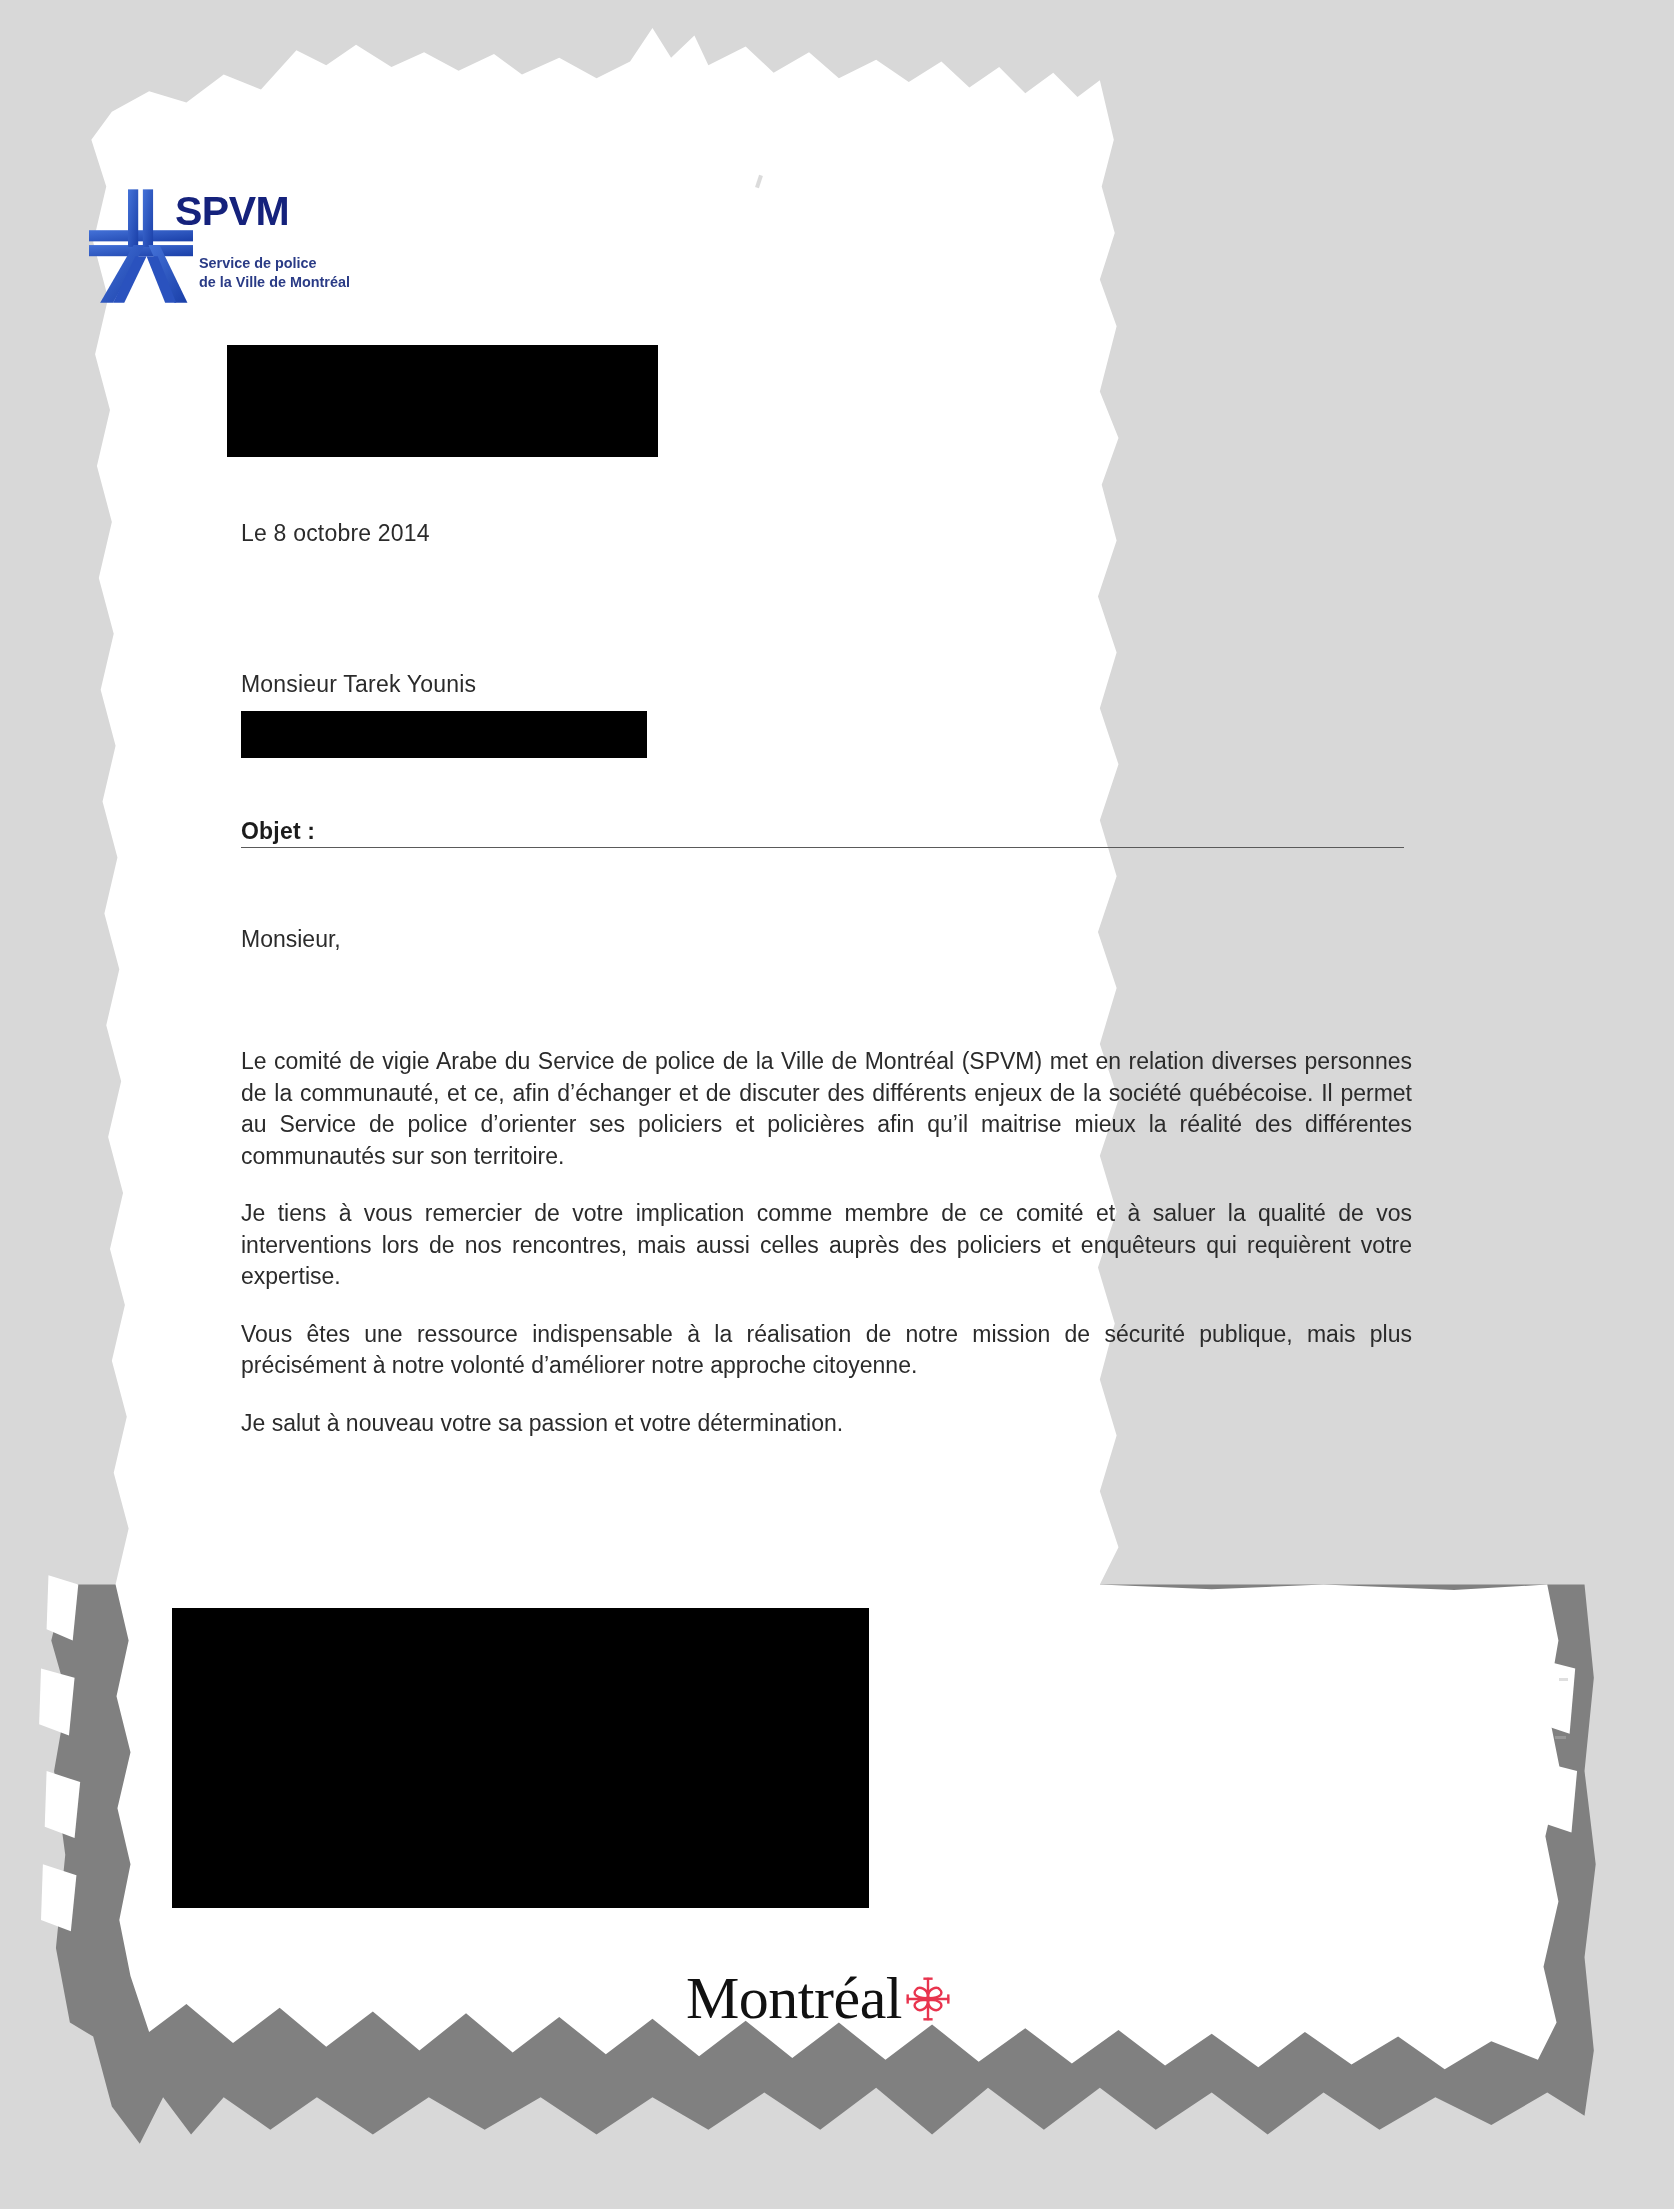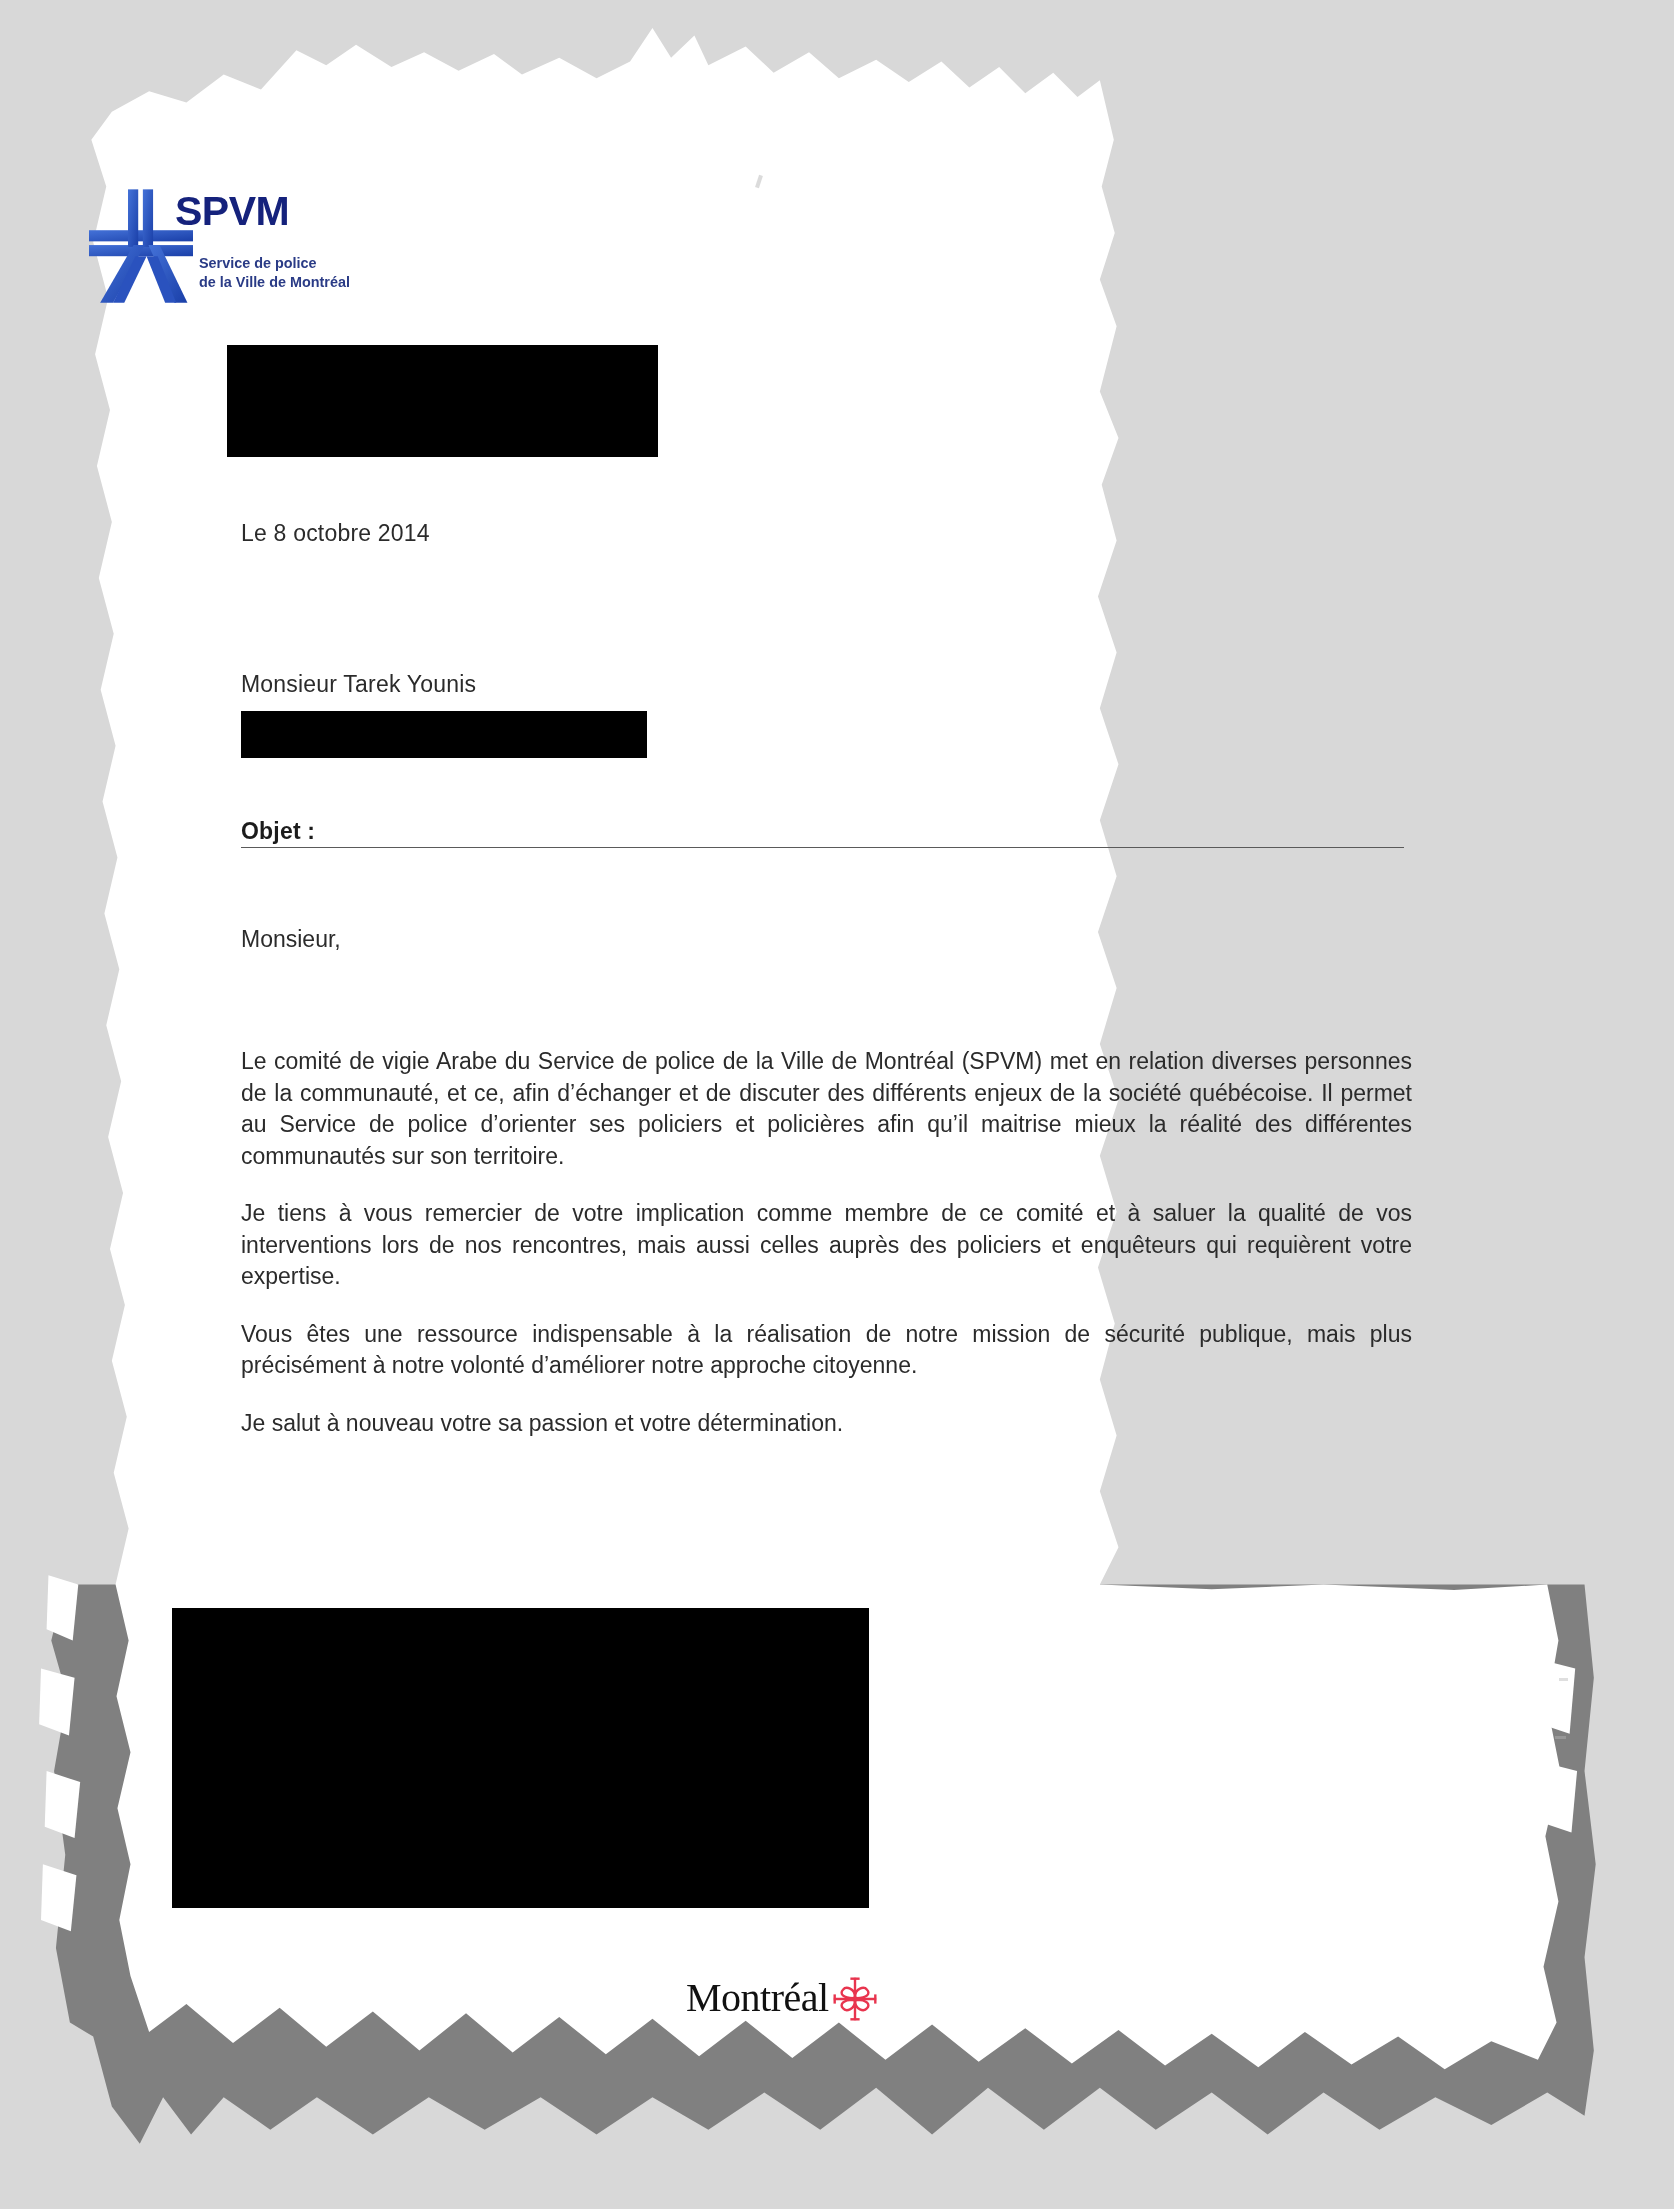--- a/index.html
+++ b/index.html
@@ -183,21 +183,21 @@
     left: 686px;
     top: 1962px;
     width: 280px;
     height: 71px;
     z-index: 6;
     display: flex;
     align-items: center;
   }
   #montreal-wordmark {
     font-family: "Liberation Serif", serif;
-    font-size: 40px;
+    font-size: 60px;
     color: #111111;
     letter-spacing: -0.5px;
     line-height: 1;
   }
   #montreal-emblem {
     width: 48px;
     height: 48px;
     margin-left: 1.9px;
     margin-top: 3.7px;
   }

